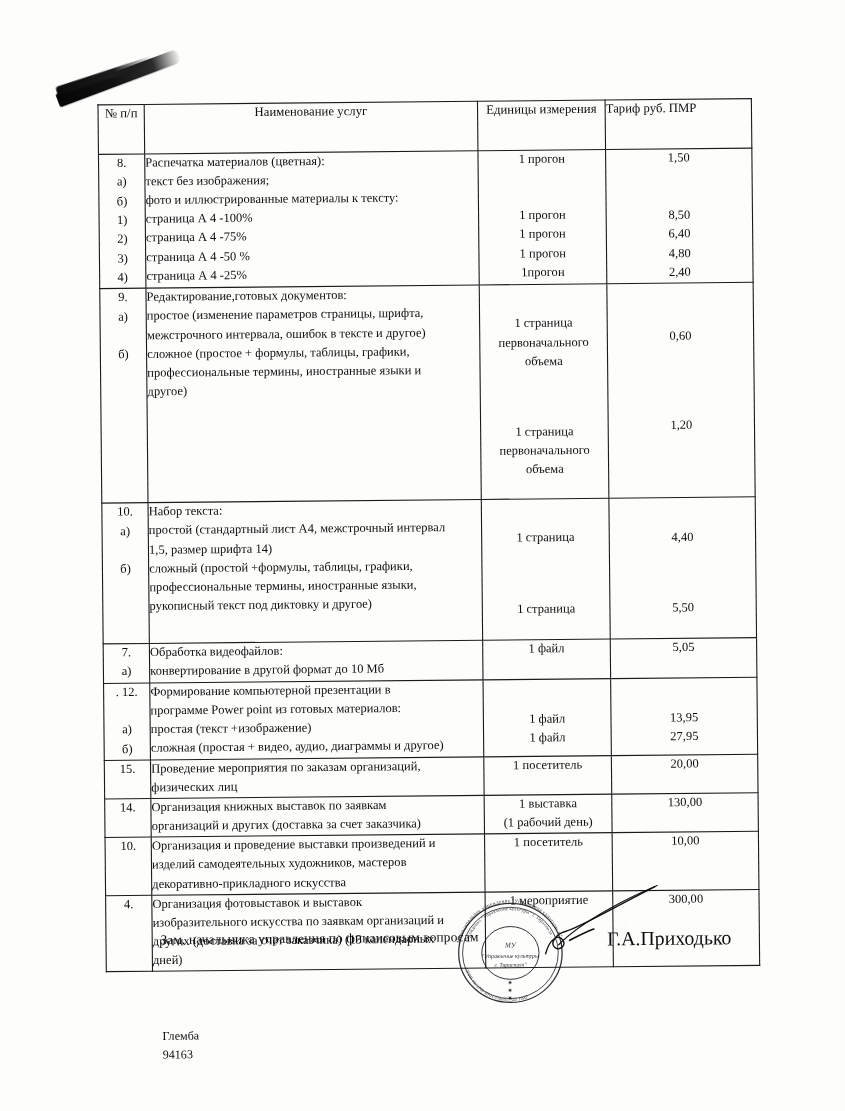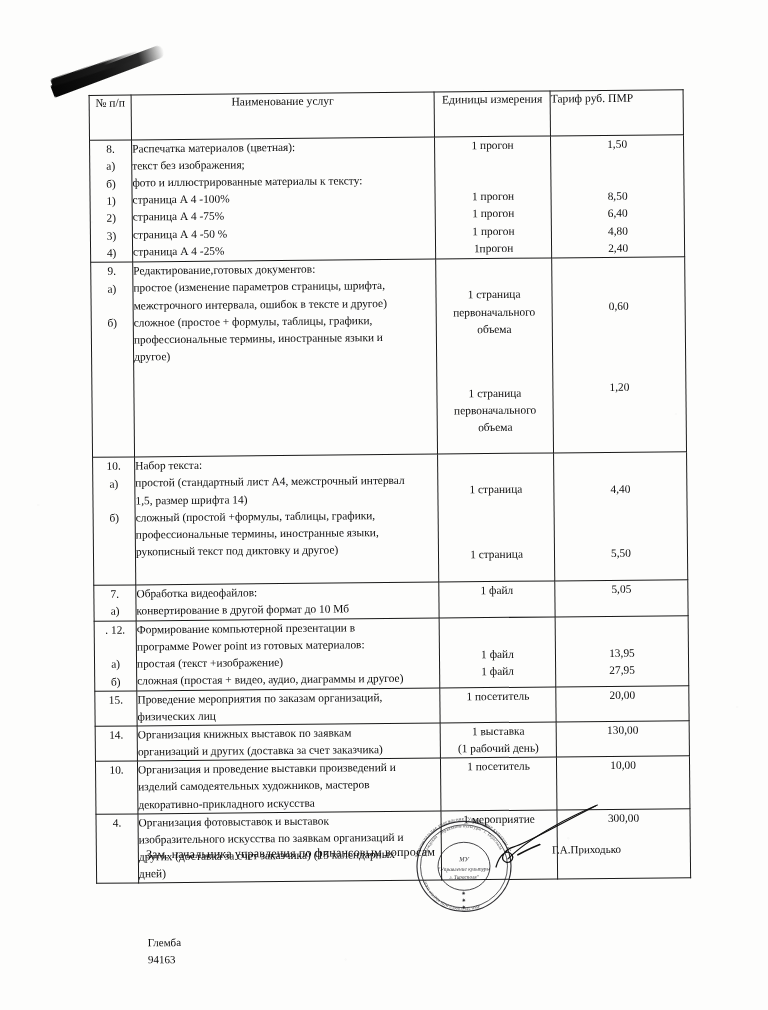--- a/index.html
+++ b/index.html
@@ -143,21 +143,21 @@
     position: absolute;
     left: 142px;
     top: 845px;
     font-size: 12.2px;
     letter-spacing: .1px;
   }
   .sign-name {
     position: absolute;
     left: 548px;
     top: 845px;
-    font-size: 11px;
+    font-size: 18px;
   }
   .typist {
     position: absolute;
     left: 143px;
     top: 932px;
     font-size: 11px;
     line-height: 1.5;
     white-space: pre-line;
   }
 

